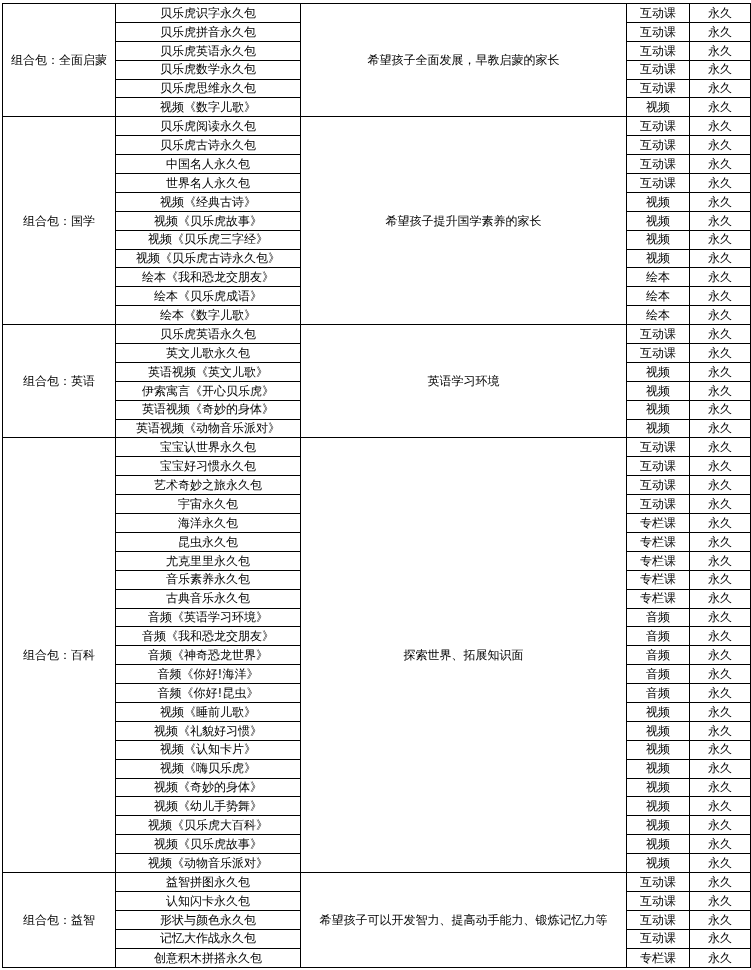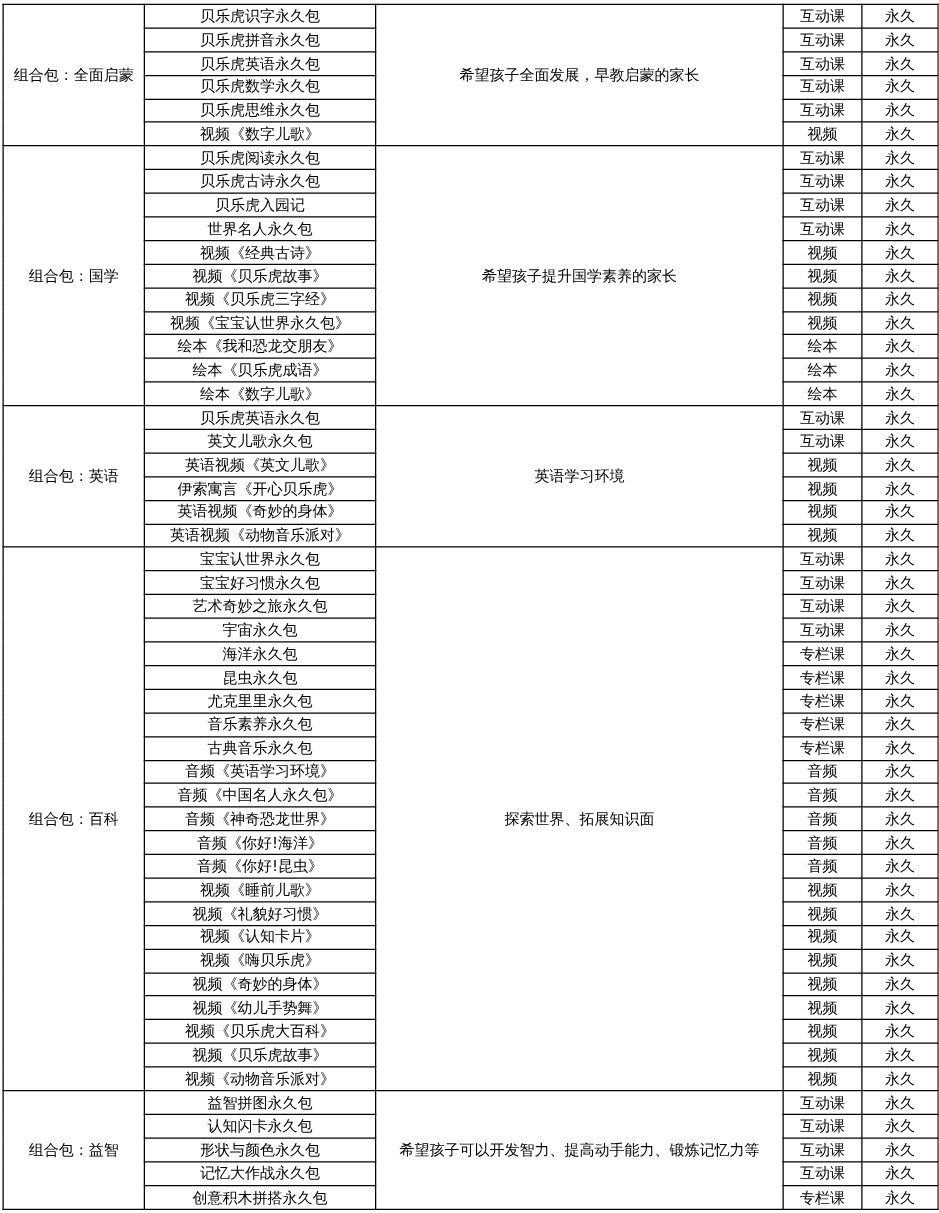--- a/index.html
+++ b/index.html
@@ -89,21 +89,21 @@
         <td rowspan="11" class="desc-cell">希望孩子提升国学素养的家长</td>
         <td class="type-cell">互动课</td>
         <td class="duration-cell">永久</td>
       </tr>
       <tr>
         <td class="product-cell">贝乐虎古诗永久包</td>
         <td class="type-cell">互动课</td>
         <td class="duration-cell">永久</td>
       </tr>
       <tr>
-        <td class="product-cell">贝乐虎入园记</td>
+        <td class="product-cell">中国名人永久包</td>
         <td class="type-cell">互动课</td>
         <td class="duration-cell">永久</td>
       </tr>
       <tr>
         <td class="product-cell">世界名人永久包</td>
         <td class="type-cell">互动课</td>
         <td class="duration-cell">永久</td>
       </tr>
       <tr>
         <td class="product-cell">视频《经典古诗》</td>
@@ -114,21 +114,21 @@
         <td class="product-cell">视频《贝乐虎故事》</td>
         <td class="type-cell">视频</td>
         <td class="duration-cell">永久</td>
       </tr>
       <tr>
         <td class="product-cell">视频《贝乐虎三字经》</td>
         <td class="type-cell">视频</td>
         <td class="duration-cell">永久</td>
       </tr>
       <tr>
-        <td class="product-cell">视频《宝宝认世界永久包》</td>
+        <td class="product-cell">视频《贝乐虎古诗永久包》</td>
         <td class="type-cell">视频</td>
         <td class="duration-cell">永久</td>
       </tr>
       <tr>
         <td class="product-cell">绘本《我和恐龙交朋友》</td>
         <td class="type-cell">绘本</td>
         <td class="duration-cell">永久</td>
       </tr>
       <tr>
         <td class="product-cell">绘本《贝乐虎成语》</td>
@@ -218,21 +218,21 @@
         <td class="product-cell">古典音乐永久包</td>
         <td class="type-cell">专栏课</td>
         <td class="duration-cell">永久</td>
       </tr>
       <tr>
         <td class="product-cell">音频《英语学习环境》</td>
         <td class="type-cell">音频</td>
         <td class="duration-cell">永久</td>
       </tr>
       <tr>
-        <td class="product-cell">音频《中国名人永久包》</td>
+        <td class="product-cell">音频《我和恐龙交朋友》</td>
         <td class="type-cell">音频</td>
         <td class="duration-cell">永久</td>
       </tr>
       <tr>
         <td class="product-cell">音频《神奇恐龙世界》</td>
         <td class="type-cell">音频</td>
         <td class="duration-cell">永久</td>
       </tr>
       <tr>
         <td class="product-cell">音频《你好!海洋》</td>

